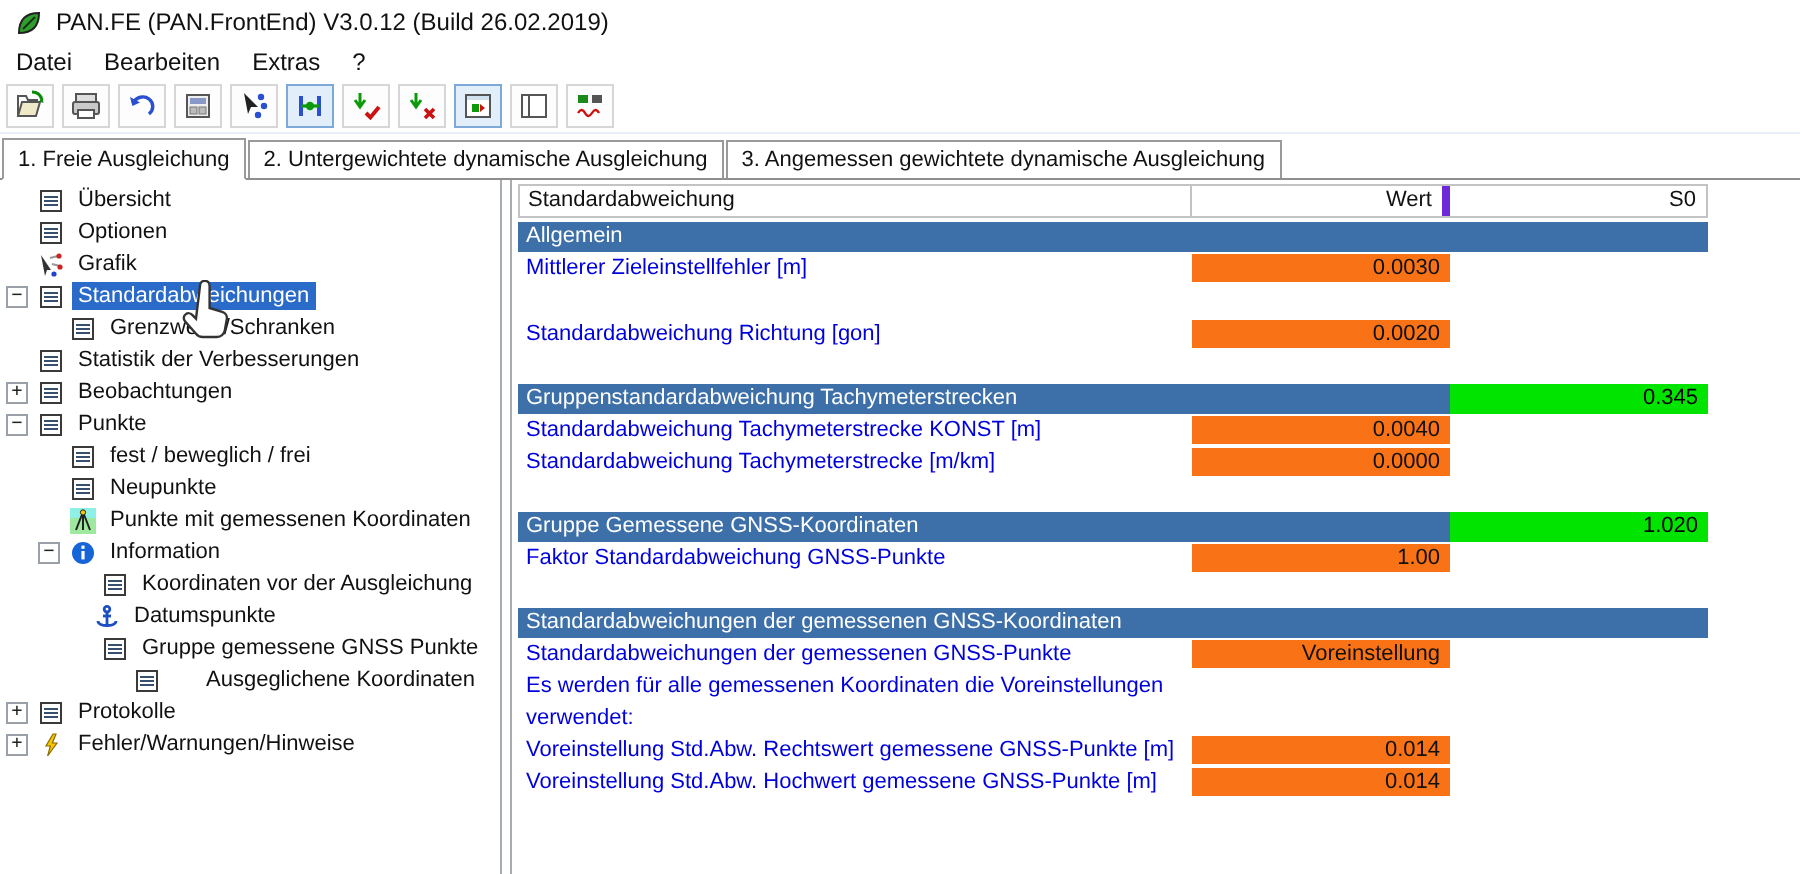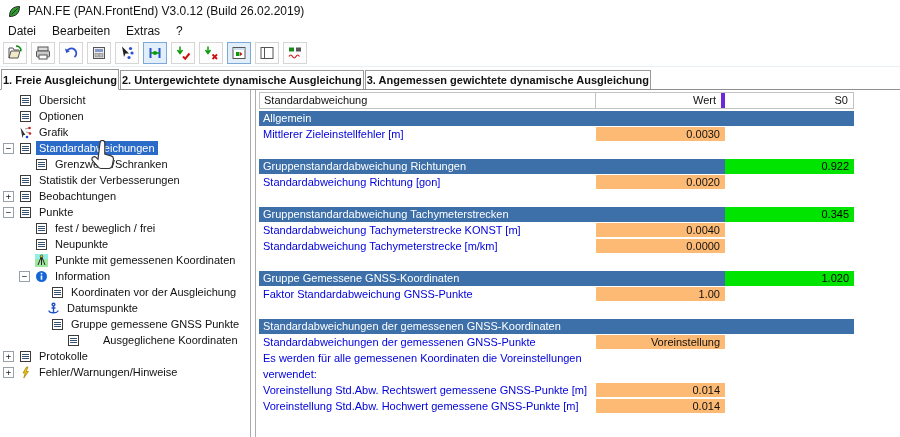--- a/index.html
+++ b/index.html
@@ -12,22 +12,22 @@
   .menubar{height:18px;display:flex;align-items:center;font-size:12px;}
   .menu-item{padding:0 8px;cursor:default;}
   
   .toolbar{height:26px;display:flex;align-items:center;padding-left:3px;border-bottom:1px solid #e8eff6;}
   .tb{width:24px;height:22px;box-sizing:border-box;border:1px solid #d6d6d6;background:#fdfdfd;
       margin-right:4px;display:flex;align-items:center;justify-content:center;}
   .tb.active{border-color:#7da9d8;background:#e2effb;}
   .tb .tbi{display:flex;}
   
   .tabstrip{height:22px;display:flex;align-items:flex-end;border-bottom:1px solid #8f8f8f;padding-left:1px;font-size:11px;}
-  .tab{height:19px;line-height:18px;padding:0 1px;border:1px solid #9a9a9a;border-bottom:none;background:#fff;
-       margin-right:1px;white-space:nowrap;box-sizing:border-box;font-weight:bold;}
+  .tab{height:19px;line-height:18px;padding:0 7px;border:1px solid #9a9a9a;border-bottom:none;background:#fff;
+       margin-right:1px;white-space:nowrap;box-sizing:border-box;}
   .tab.active{height:21px;line-height:20px;margin-bottom:-1px;border-bottom:1px solid #fff;position:relative;z-index:2;}
   
   .main{display:flex;height:349px;position:relative;}
   .tree{width:250px;box-sizing:border-box;padding-top:2px;font-size:11px;overflow:hidden;}
   .tree-row{height:16px;display:flex;align-items:center;white-space:nowrap;}
   .expander{width:11px;height:11px;box-sizing:border-box;border:1px solid #99a0a8;background:#fff;
             display:flex;align-items:center;justify-content:center;font:9px/9px "DejaVu Sans Mono",monospace;
             color:#222;margin-right:4px;flex:none;}
   .exp-spacer{width:15px;flex:none;}
   .ticonbox{width:14px;height:14px;margin-right:4px;display:flex;align-items:center;justify-content:center;flex:none;}
@@ -43,21 +43,21 @@
   .gh-wert{width:129px;text-align:right;padding-right:5px;border-right:4px solid #6d28d9;box-sizing:border-box;}
   .gh-s0{flex:1;text-align:right;padding-right:5px;}
   .section{margin-top:17px;}
   .section.first{margin-top:2px;}
   .bar{display:flex;height:15px;line-height:15px;}
   .bar-title{background:var(--bar,#3d6fa8);color:#fff;width:466px;padding-left:4px;box-sizing:border-box;white-space:nowrap;}
   .bar-title.full{width:595px;}
   .s0cell{width:129px;box-sizing:border-box;background:var(--green,#00e400);color:#000;text-align:right;padding-right:5px;}
   .row{display:flex;height:16px;align-items:center;}
   .row-label{width:337px;box-sizing:border-box;padding-left:4px;color:var(--lbl,#0000dd);white-space:nowrap;overflow:hidden;}
-  .row-value{width:129px;box-sizing:border-box;height:14px;line-height:14px;background:#fdba74;
+  .row-value{width:129px;box-sizing:border-box;height:14px;line-height:14px;background:#f97316;
              text-align:right;padding-right:5px;color:#111;}
   .hand{position:absolute;left:90px;top:50px;z-index:5;pointer-events:none;}
 </style>
 </head>
 <body>
 
 <div class="app" style="--bar: #3d6fa8; --green: #00e400; --lbl: #0000dd; --sel: #2a6ac9;">
 
   <div class="titlebar">
     <span class="ticon">
@@ -414,24 +414,20 @@
             <div class="section first">
               <div class="bar">
                 <div class="bar-title full">Allgemein</div>
               </div>
               <div class="row">
                 <div class="row-label">Mittlerer Zieleinstellfehler [m]</div>
                 <div class="row-value">0.0030</div>
               </div>
             </div>
             <div class="section">
-              <div class="bar">
-                <div class="bar-title">Gruppenstandardabweichung Richtungen</div>
-                <div class="s0cell">0.922</div>
-              </div>
               <div class="row">
                 <div class="row-label">Standardabweichung Richtung [gon]</div>
                 <div class="row-value">0.0020</div>
               </div>
             </div>
             <div class="section">
               <div class="bar">
                 <div class="bar-title">Gruppenstandardabweichung Tachymeterstrecken</div>
                 <div class="s0cell">0.345</div>
               </div>

